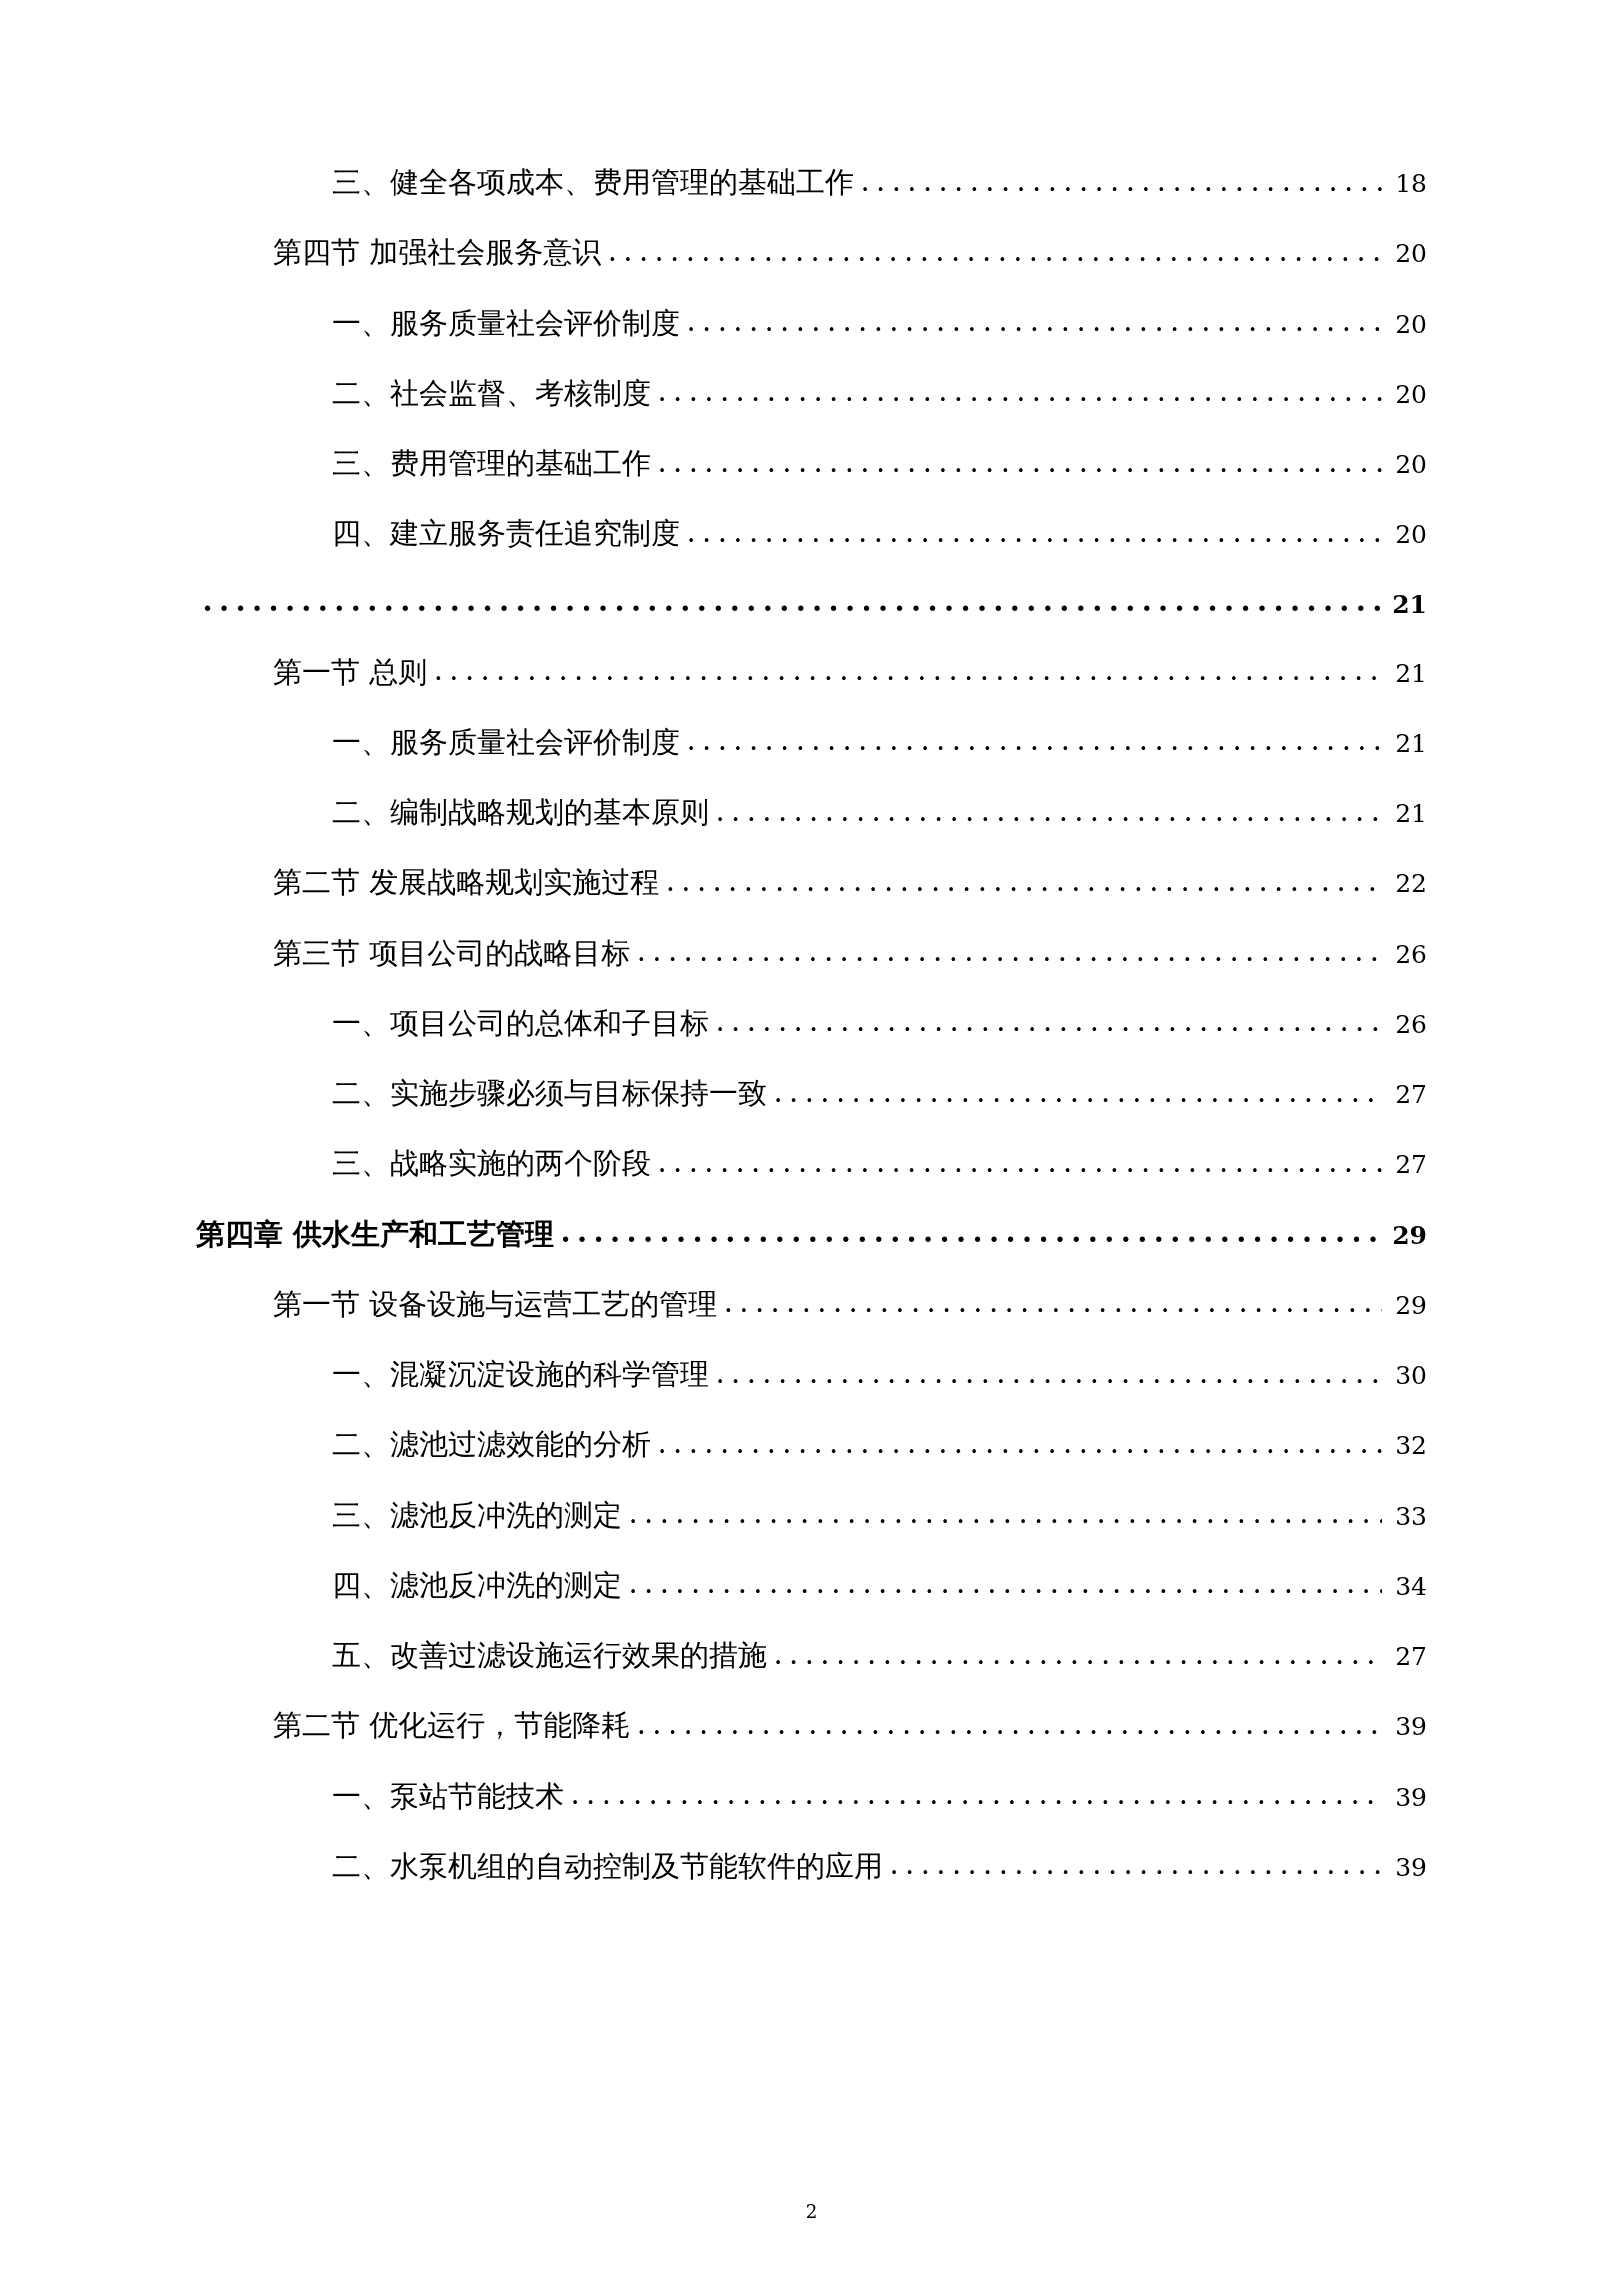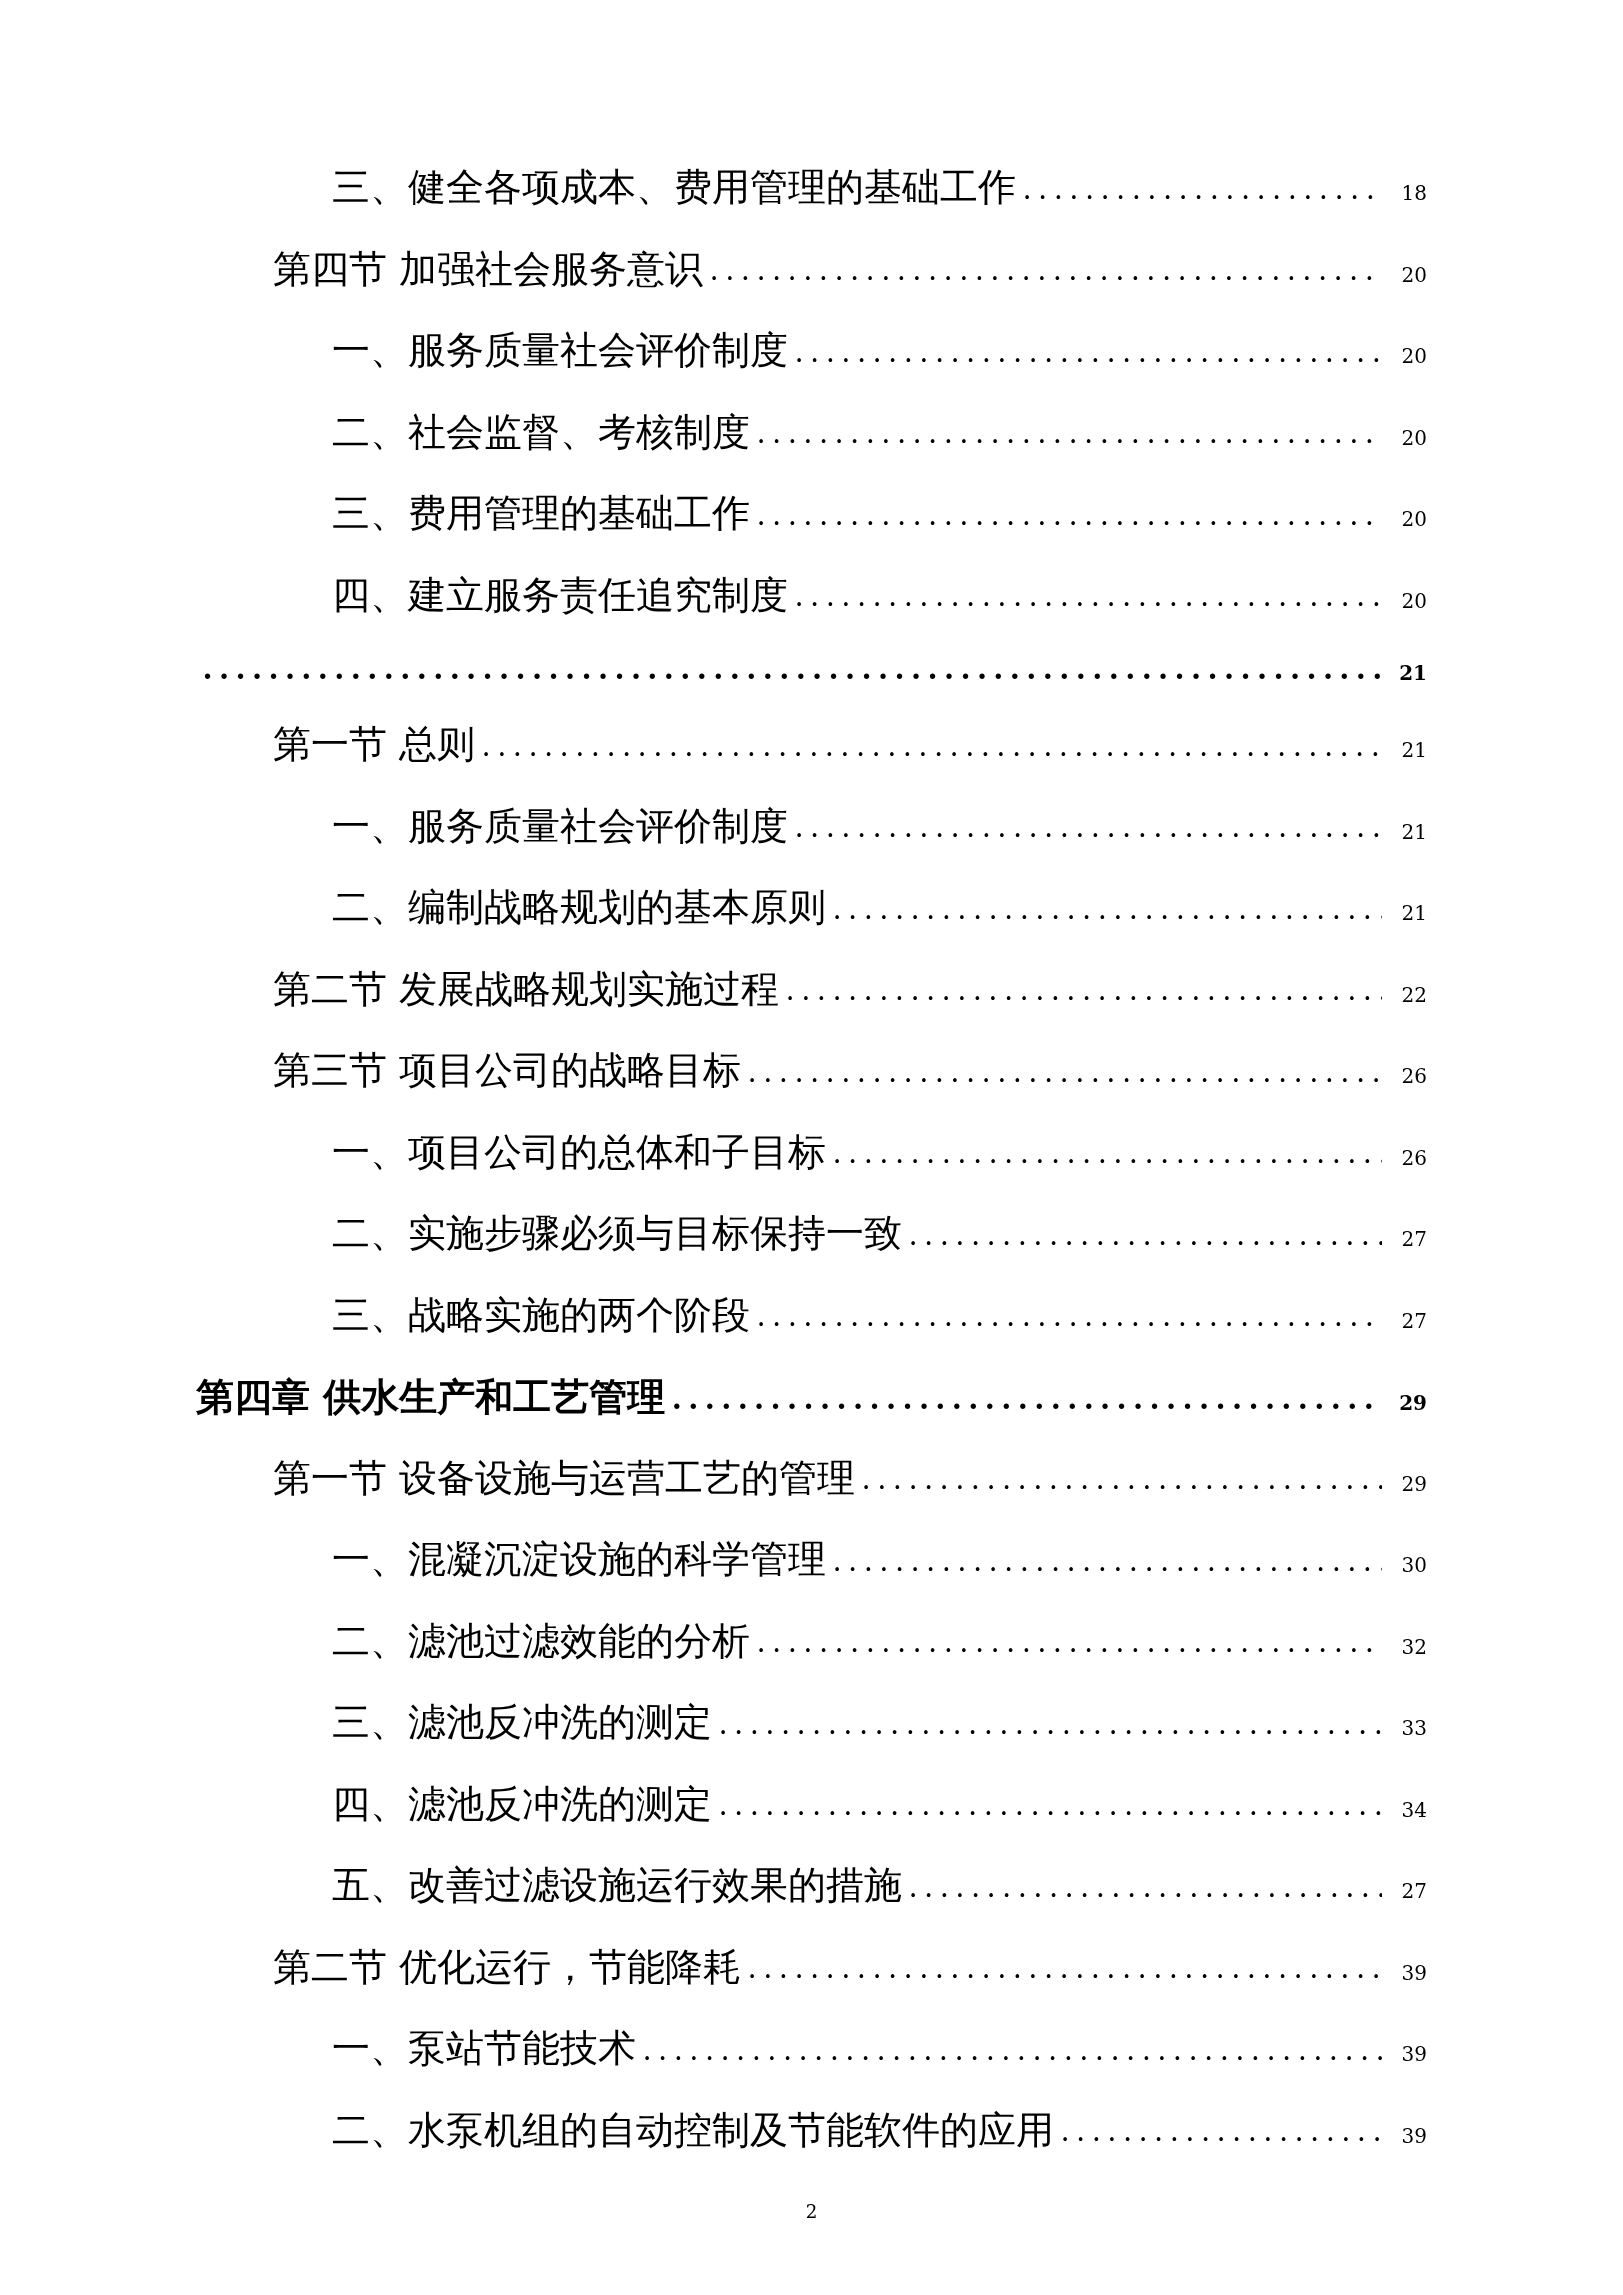--- a/index.html
+++ b/index.html
@@ -27,36 +27,36 @@
   }
   .entry {
     display: flex;
     align-items: baseline;
     width: 100%;
     box-sizing: border-box;
     margin-bottom: 34px;
   }
   .entry .label {
     white-space: nowrap;
-    font-size: 38px;
+    font-size: 29px;
     line-height: 1.25;
   }
   .entry .leader {
     flex: 1 1 auto;
     overflow: hidden;
     white-space: nowrap;
     font-size: 29px;
     letter-spacing: 0.22em;
     margin: 0 3.9px 0 6.5px;
     position: relative;
     top: -1.3px;
   }
   .entry .pageno {
     white-space: nowrap;
-    font-size: 20px;
+    font-size: 25px;
     min-width: 41px;
     text-align: right;
   }
 
   
   .lvl-chapter {
     padding-left: 0px;
   }
   .lvl-chapter .label,
   .lvl-chapter .pageno {

